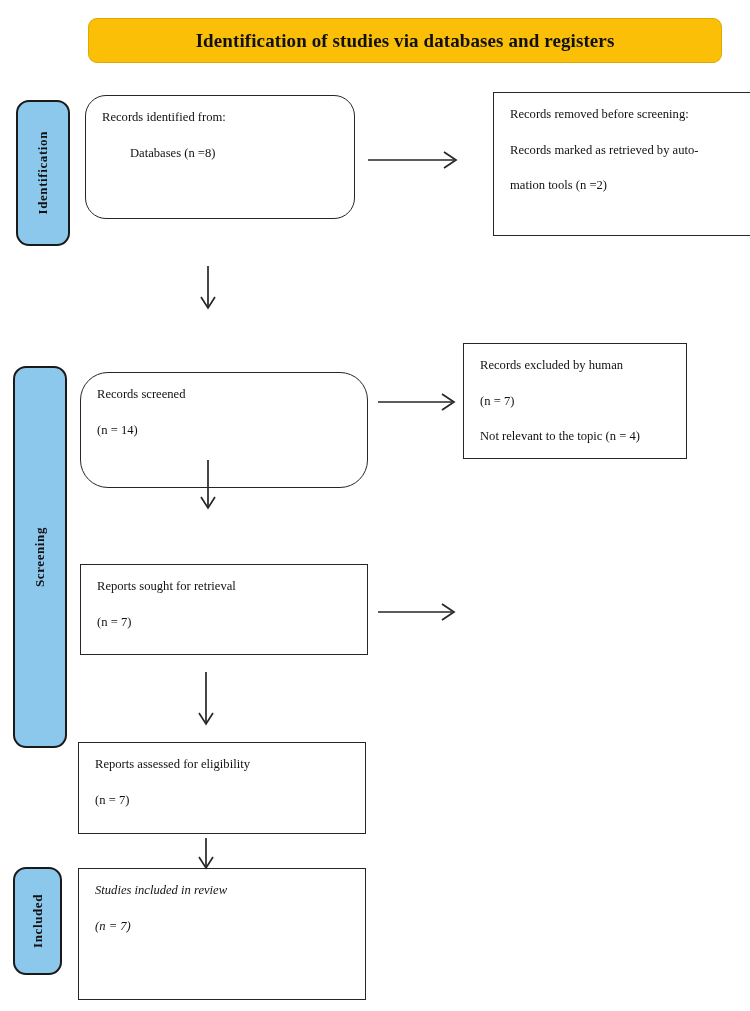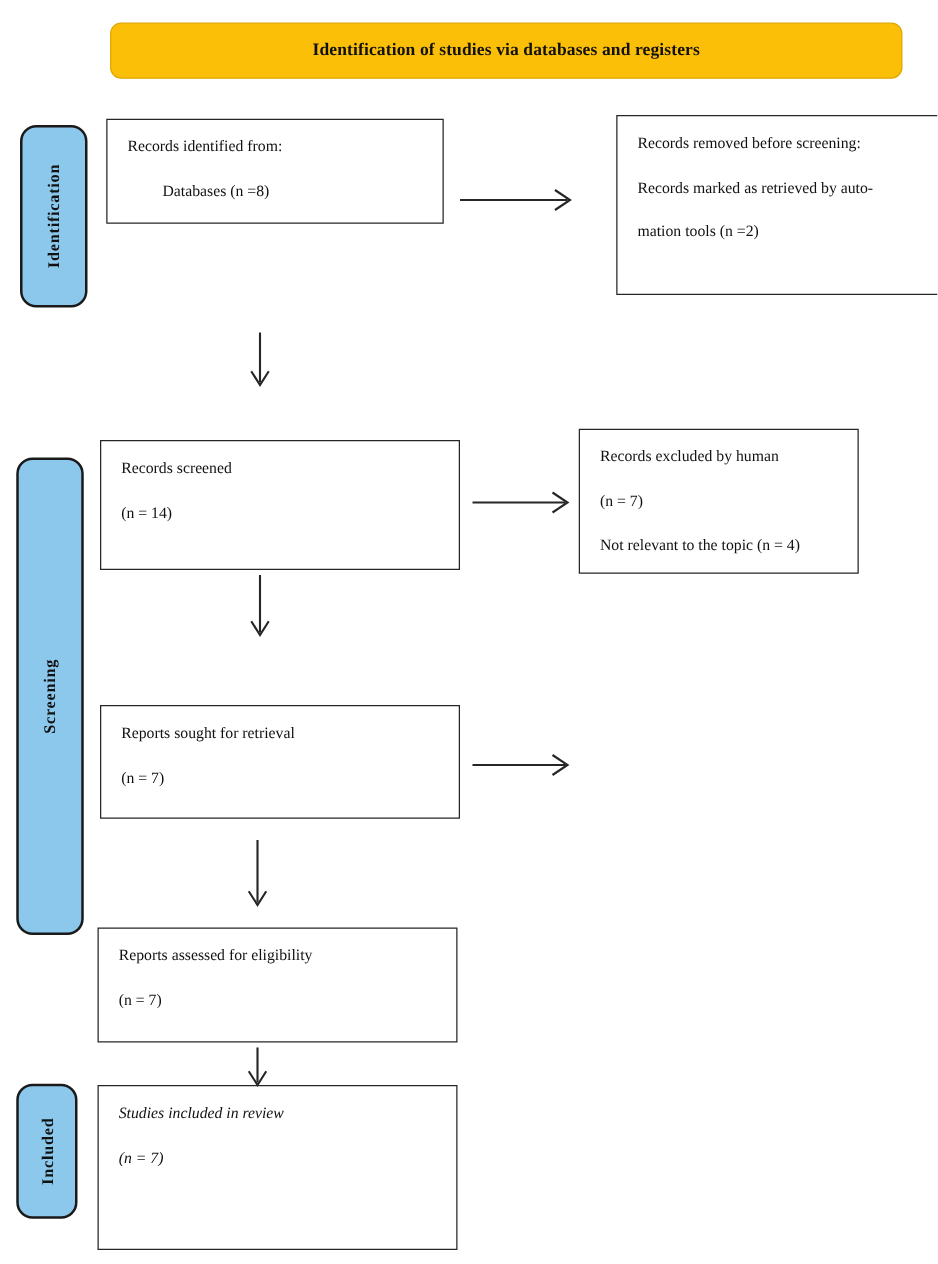--- a/index.html
+++ b/index.html
@@ -25,21 +25,21 @@
     height: 45px;
     background: #FBBF07;
     border: 1px solid #e0a800;
     border-radius: 9px;
     display: flex;
     align-items: center;
     justify-content: center;
     box-sizing: border-box;
   }
   .banner-text {
-    font-size: 14px;
+    font-size: 19px;
     font-weight: bold;
     color: #111111;
     letter-spacing: 0.1px;
     text-align: right;
   }
 
   
   .stage {
     position: absolute;
     background: #8CC7EC;
@@ -74,23 +74,23 @@
   .box p {
     margin: 0 0 20px 0;
     font-size: 12.6px;
     line-height: 1.25;
     color: #111111;
   }
   .box p:last-child { margin-bottom: 0; }
   .box p.indent { padding-left: 28px; }
 
   
-  .box-records-identified   { left: 85px;  top: 95px;  width: 270px; height: 84px; }
+  .box-records-identified   { left: 85px;  top: 95px;  width: 270px; height: 124px; border-radius: 21px; }
   .box-records-removed      { left: 493px; top: 92px;  width: 275px; height: 144px; }
-  .box-records-screened     { left: 80px;  top: 352px; width: 288px; height: 104px;  }
+  .box-records-screened     { left: 80px;  top: 372px; width: 288px; height: 116px; border-radius: 28px;  }
   .box-records-excluded     { left: 463px; top: 343px; width: 224px; height: 116px; }
   .box-reports-sought       { left: 80px;  top: 564px; width: 288px; height: 91px;  }
   .box-reports-not-retrieved{ left: 463px; top: 558px; width: 277px; height: 102px; }
   .box-reports-assessed     { left: 78px;  top: 742px; width: 288px; height: 92px;  }
   .box-studies-included     { left: 78px;  top: 868px; width: 288px; height: 132px; font-style: italic; }
 
   
   .arrow { position: absolute; }
   .arrow svg { display: block; overflow: visible; }
 

